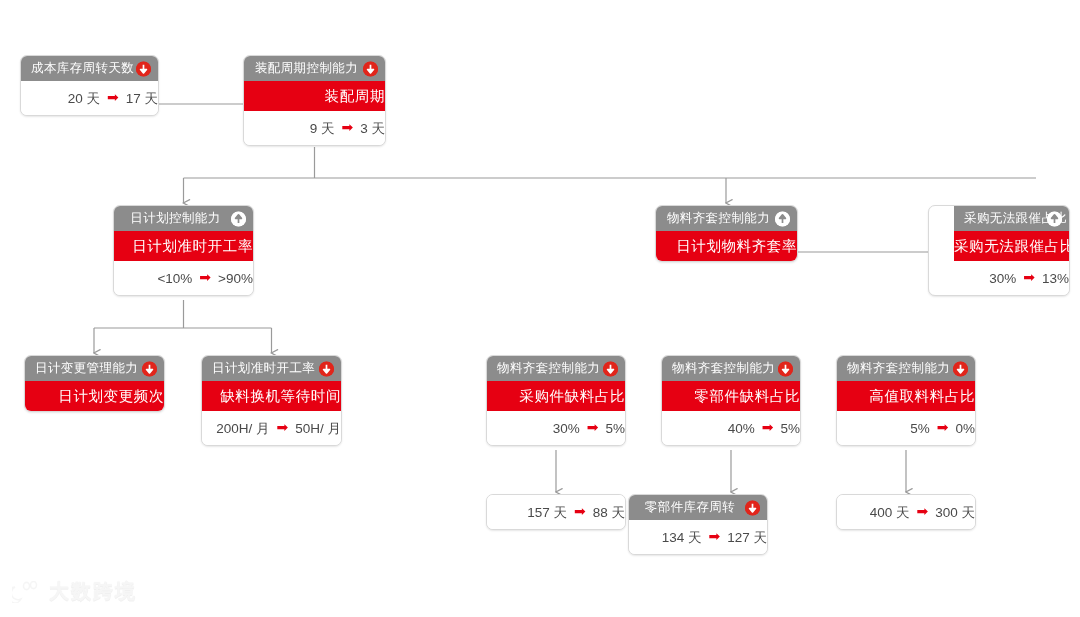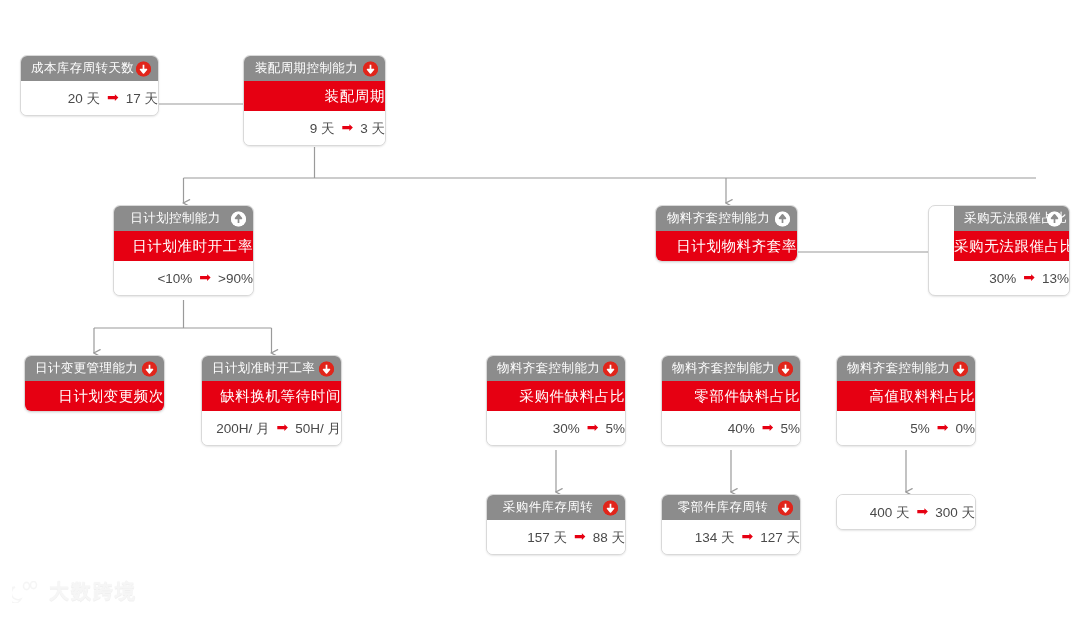--- a/index.html
+++ b/index.html
@@ -220,29 +220,23 @@
         <div class="hdr"><span class="htxt">物料齐套控制能力</span><span class="badge down">
             <svg viewBox="0 0 15 15" xmlns="http://www.w3.org/2000/svg">
               <circle cx="7.5" cy="7.5" r="7.5" fill="#e1251b"></circle>
               <path d="M7.5,3.2 L7.5,9.2 M4.6,8.0 L7.5,11.4 L10.4,8.0 Z" stroke="#ffffff" stroke-width="1.7" fill="#ffffff" stroke-linejoin="round"></path>
             </svg>
           </span></div>
         <div class="band">高值取料料占比</div>
         <div class="val"><span class="from">5%</span><span class="rarrow">➡</span><span class="to">0%</span></div>
       </div>
       <div class="card" style="left: 486px; top: 494px; width: 140px;">
-        <div class="hdr"><span class="htxt">采购件库存周转</span><span class="badge down">
-            <svg viewBox="0 0 15 15" xmlns="http://www.w3.org/2000/svg">
-              <circle cx="7.5" cy="7.5" r="7.5" fill="#e1251b"></circle>
-              <path d="M7.5,3.2 L7.5,9.2 M4.6,8.0 L7.5,11.4 L10.4,8.0 Z" stroke="#ffffff" stroke-width="1.7" fill="#ffffff" stroke-linejoin="round"></path>
-            </svg>
-          </span></div>
         <div class="val"><span class="from">157 天</span><span class="rarrow">➡</span><span class="to">88 天</span></div>
       </div>
-      <div class="card" style="left: 661px; top: 494px; width: 140px;">
+      <div class="card" style="left: 628px; top: 494px; width: 140px;">
         <div class="hdr"><span class="htxt">零部件库存周转</span><span class="badge down">
             <svg viewBox="0 0 15 15" xmlns="http://www.w3.org/2000/svg">
               <circle cx="7.5" cy="7.5" r="7.5" fill="#e1251b"></circle>
               <path d="M7.5,3.2 L7.5,9.2 M4.6,8.0 L7.5,11.4 L10.4,8.0 Z" stroke="#ffffff" stroke-width="1.7" fill="#ffffff" stroke-linejoin="round"></path>
             </svg>
           </span></div>
         <div class="val"><span class="from">134 天</span><span class="rarrow">➡</span><span class="to">127 天</span></div>
       </div>
       <div class="card" style="left: 836px; top: 494px; width: 140px;">
         <div class="val"><span class="from">400 天</span><span class="rarrow">➡</span><span class="to">300 天</span></div>

